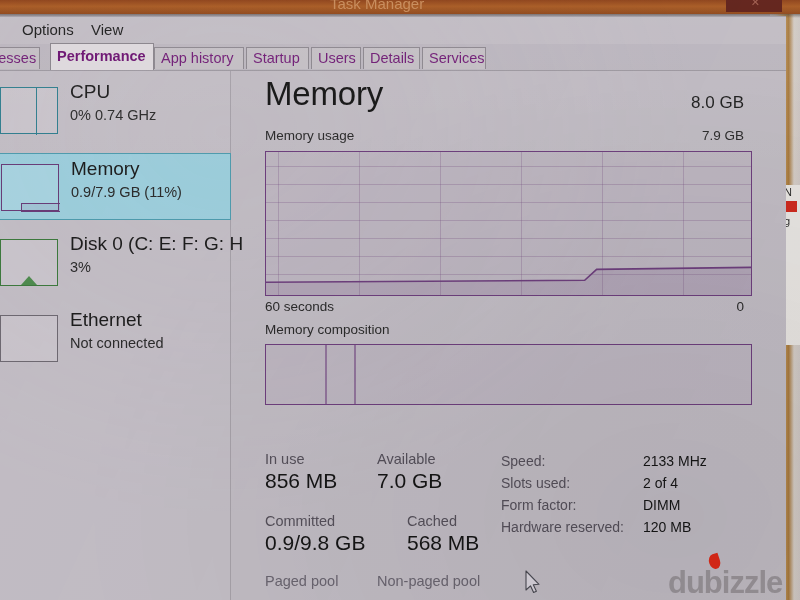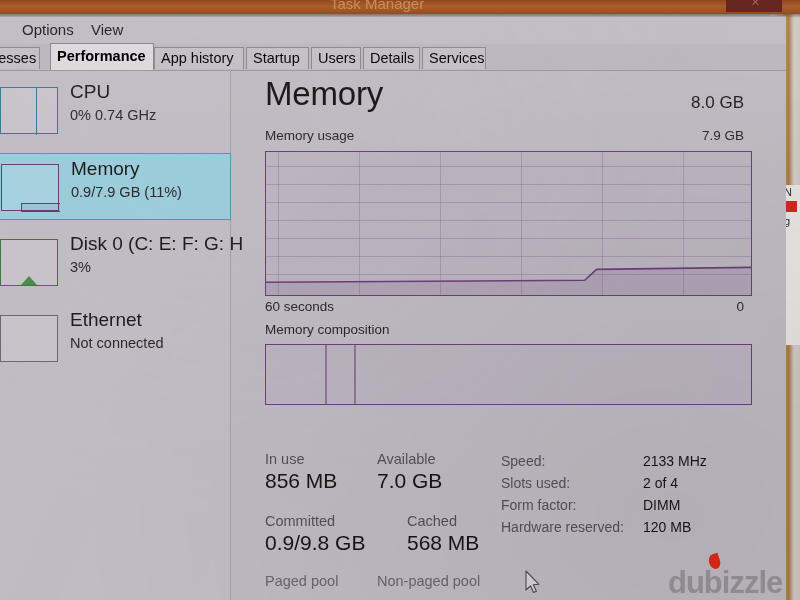--- a/index.html
+++ b/index.html
@@ -76,21 +76,21 @@
 
   
   .tabstrip {
     position: absolute; left: 0; top: 27px; width: 786px; height: 27px;
     background: #bdb8c0;
     border-bottom: 1px solid #9e99a1;
   }
   .tab {
     position: absolute; bottom: 1px;
     height: 22px; line-height: 21px;
-    font-size: 14.5px; color: #000000;
+    font-size: 14.5px; color: #701a75;
     background: #c6c1c6;
     border: 1px solid #8d888f;
     border-bottom: none;
     padding: 0 6px;
     white-space: nowrap;
     cursor: default;
   }
   .tab.active {
     height: 27px; line-height: 25px; bottom: 0;
     background: #ded9dd;

